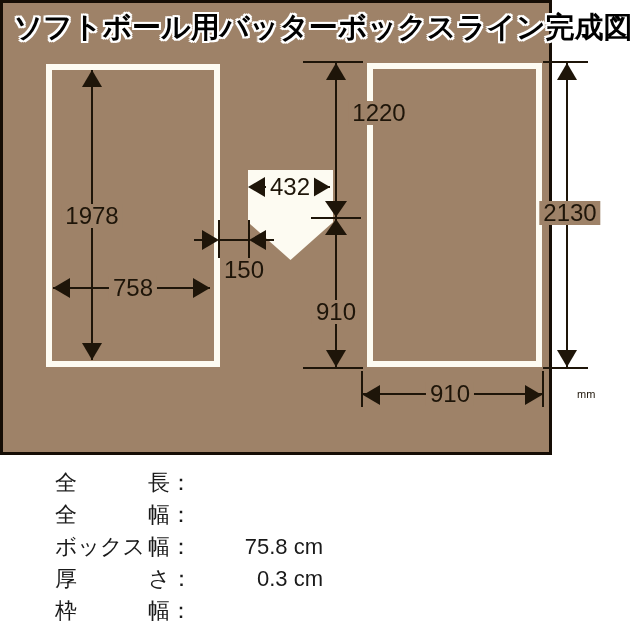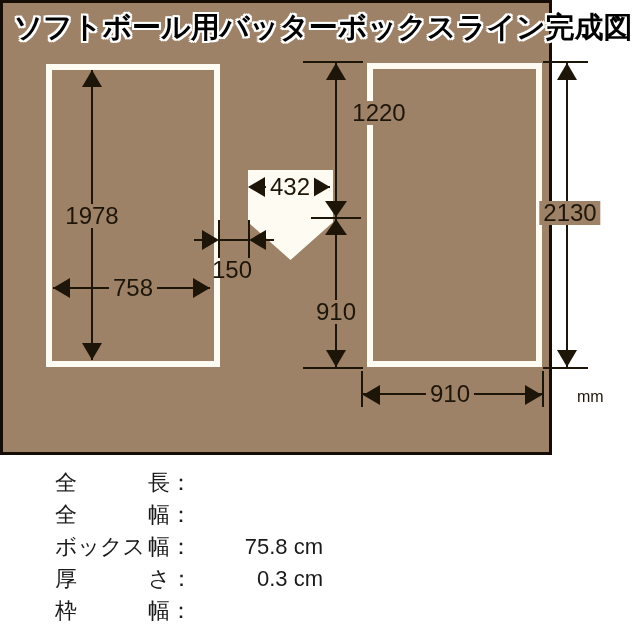--- a/index.html
+++ b/index.html
@@ -32,21 +32,21 @@
   .arr-up    { border-left: 10px solid transparent; border-right: 10px solid transparent; border-bottom: 17px solid #1e1509; }
   .arr-down  { border-left: 10px solid transparent; border-right: 10px solid transparent; border-top: 17px solid #1e1509; }
   .arr-left  { border-top: 10px solid transparent; border-bottom: 10px solid transparent; border-right: 17px solid #1e1509; }
   .arr-right { border-top: 10px solid transparent; border-bottom: 10px solid transparent; border-left: 17px solid #1e1509; }
 
   .dlabel { position: absolute; transform: translate(-50%, -50%); z-index: 7;
             font-size: 24px; color: #1e1509; background: #9e8268; padding: 0 4px;
             white-space: nowrap; line-height: 1.0; }
   .dlabel.on-white { background: #fdfbf2; }
   .dlabel.no-bg { background: transparent; }
-  .unit-label { position: absolute; font-size: 16px; color: #1e1509; z-index: 7; }
+  .unit-label { position: absolute; font-size: 11px; color: #1e1509; z-index: 7; }
 
   
   .specs { position: absolute; left: 55px; top: 467px; width: 400px; color: #1a1a1a; }
   .spec-row { display: flex; height: 32px; align-items: center; font-size: 22px; }
   .spec-item { width: 93px; }
   .spec-attr { width: 58px; }
   .spec-value { width: 117px; text-align: right; }
 </style>
 </head>
 <body>
@@ -73,21 +73,21 @@
   <div class="arr arr-right" style="left:193px; top:278px;"></div>
   <div class="dlabel" style="left:133px; top:288px;">758</div>
 
   <div class="dline" style="left:218px; top:220px; width:2px; height:38px;"></div>
   <div class="dline" style="left:248px; top:220px; width:2px; height:38px;"></div>
   <div class="dline" style="left:219px; top:239px; width:30px; height:2px;"></div>
   <div class="dline" style="left:194px; top:239px; width:9px; height:2px;"></div>
   <div class="dline" style="left:265px; top:239px; width:9px; height:2px;"></div>
   <div class="arr arr-right" style="left:202px; top:230px;"></div>
   <div class="arr arr-left" style="left:249px; top:230px;"></div>
-  <div class="dlabel no-bg" style="left:232px; top:270px;">150</div>
+  <div class="dlabel no-bg" style="left:244px; top:270px;">150</div>
 
   <div class="dline" style="left:250px; top:186px; width:80px; height:2px;"></div>
   <div class="arr arr-left" style="left:248px; top:177px;"></div>
   <div class="arr arr-right" style="left:313px; top:177px;"></div>
   <div class="dlabel on-white" style="left:290px; top:187px;">432</div>
 
   <div class="dline" style="left:303px; top:61px; width:60px; height:2px;"></div>
   <div class="dline" style="left:335px; top:62px; width:2px; height:155px;"></div>
   <div class="arr arr-up" style="left:326px; top:63px;"></div>
   <div class="dlabel" style="left:336px; top:113px;margin-left:43px;">1220</div>

